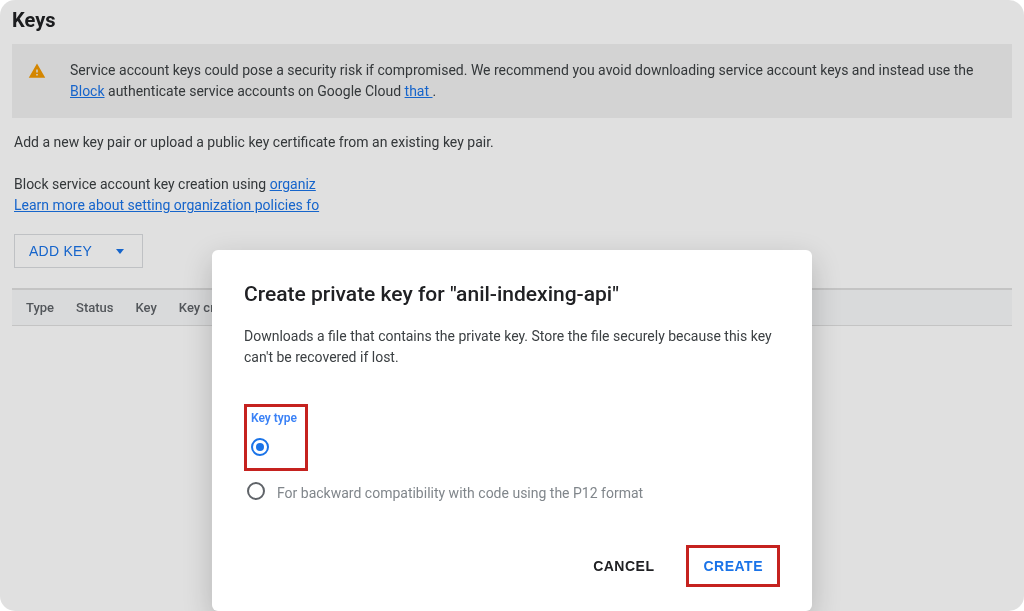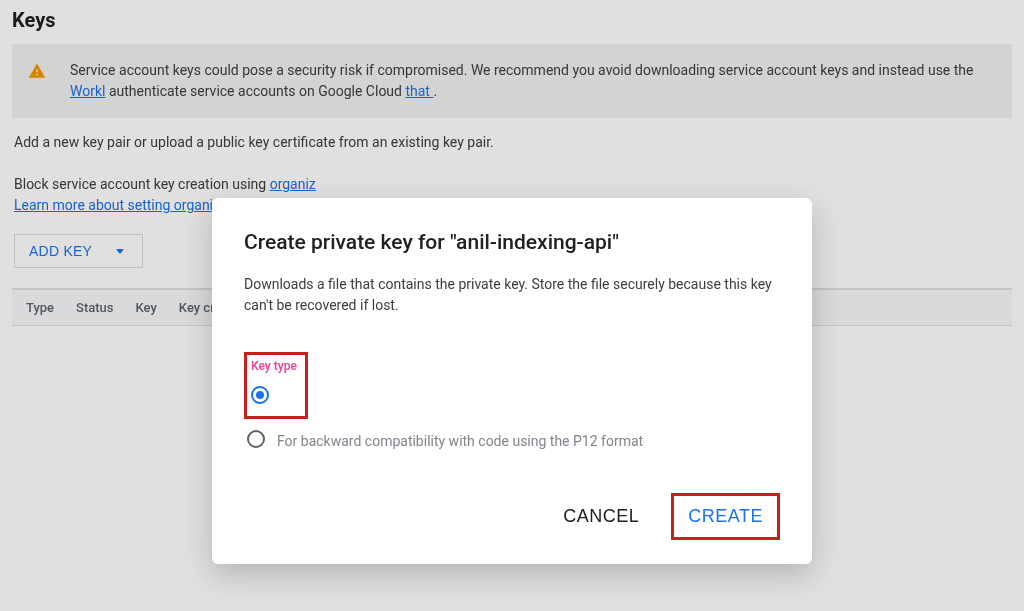--- a/index.html
+++ b/index.html
@@ -80,23 +80,24 @@
       padding: 10px 14px;
       font-size: 13px;
       color: #5f6368;
       font-weight: 500;
     }
     .scrim {
       position: absolute;
       inset: 0;
       background: rgba(0,0,0,0.12);
       display: flex;
-      align-items: center;
+      align-items: flex-end;
       justify-content: center;
       padding-top: 150px;
+      border-radius: 15px;
     }
     .dialog {
       background: #fff;
       width: 600px;
       border-radius: 6px;
       padding: 32px 32px 24px 32px;
       box-shadow: 0 10px 30px rgba(0,0,0,0.2);
     }
     .dialog-title {
       font-size: 21px;
@@ -114,21 +115,21 @@
       margin-bottom: 30px;
     }
     .red-box {
       border: 3px solid #c5221f;
       display: inline-block;
       padding: 4px 8px 8px 4px;
     }
     .key-type-label {
       font-size: 12px;
       font-weight: 600;
-      color: #ec4899;
+      color: #3b82f6;
       margin-bottom: 8px;
     }
     .radio-row {
       display: flex;
       align-items: flex-start;
       gap: 12px;
       padding: 4px 0;
       cursor: pointer;
     }
     .radio {
@@ -161,22 +162,22 @@
     .dialog-actions {
       display: flex;
       justify-content: flex-end;
       align-items: center;
       gap: 20px;
       margin-top: 40px;
     }
     .btn-flat {
       background: none;
       border: none;
-      font-size: 18px;
-      font-weight: 400;
+      font-size: 14px;
+      font-weight: 700;
       letter-spacing: .5px;
       padding: 8px 12px;
       cursor: pointer;
     }
     .btn-cancel { color: #202124; }
     .btn-create { color: #1a73e8; }
     .red-box-create {
       border: 3px solid #c5221f;
       padding: 2px;
     }
@@ -188,21 +189,21 @@
 <div class="page">
   <h2 class="page-title">Keys</h2>
 
   <div class="warning-banner">
     <span>
       <svg class="warning-icon" viewBox="0 0 24 24" fill="#f29900">
           <path d="M1 21h22L12 2 1 21zm12-3h-2v-2h2v2zm0-4h-2v-4h2v4z"></path>
         </svg>
     </span>
     <div class="warning-text">
-      <span>Service account keys could pose a security risk if compromised. We recommend you avoid downloading service account keys and instead use the </span><a href="#">Workl</a><span> authenticate service accounts on Google Cloud </span><a href="#">that </a><span>.</span>
+      <span>Service account keys could pose a security risk if compromised. We recommend you avoid downloading service account keys and instead use the </span><a href="#">Block</a><span> authenticate service accounts on Google Cloud </span><a href="#">that </a><span>.</span>
     </div>
   </div>
 
   <div class="instructions">
     <div>Add a new key pair or upload a public key certificate from an existing key pair.</div>
     <br>
     <div>
       <span>Block service account key creation using </span><a href="#">organiz</a>
     </div>
     <div>

